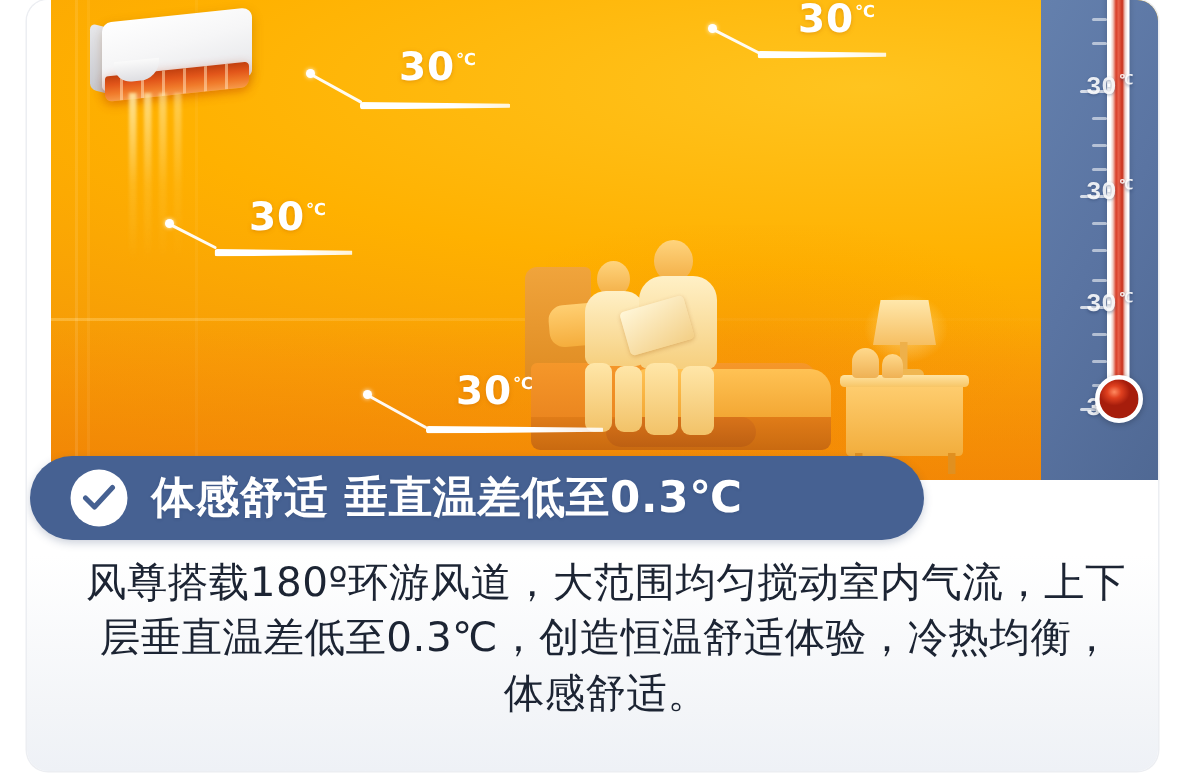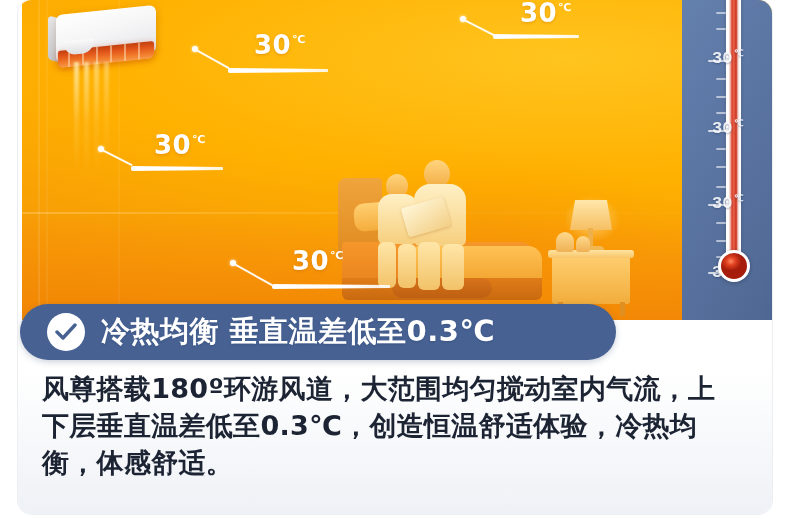--- a/index.html
+++ b/index.html
@@ -13,21 +13,21 @@
   #card{
     position:absolute;left:18px;top:0px;width:754px;height:514px;
     border-radius:14px;
     background:linear-gradient(180deg,#ffffff 0%,#ffffff 72%,#f3f5f8 92%,#eef1f6 100%);
     box-shadow:0 0 0 1px #eceef2;
     overflow:hidden;
   }
 
   
   #hero{
-    position:absolute;left:4px;top:0;width:754px;height:320px;
+    position:absolute;left:16px;top:0;width:754px;height:320px;
     overflow:hidden;
     background:
       radial-gradient(150% 90% at 72% 18%, #ffc41f 0%, #ffb100 42%, #f79e06 72%, #ef8f04 100%);
   }
   
   .floor{
     position:absolute;left:0;right:0;bottom:0;height:108px;
     background:linear-gradient(180deg,rgba(255,150,10,.00) 0%,rgba(250,140,8,.30) 30%,rgba(244,126,6,.55) 100%);
   }
   .floorline{
@@ -219,24 +219,25 @@
   #check svg{position:absolute;left:8px;top:9px;}
   #banner .btxt{
     color:#ffffff;font-size:29px;font-weight:700;margin-left:16px;
     letter-spacing:.5px;white-space:nowrap;
     font-family:"DejaVu Sans","Liberation Sans",sans-serif;
     text-shadow:0 1px 2px rgba(30,50,90,.25);
   }
 
   
   #para{
-    position:absolute;left:24px;top:370px;width:700px;
-    color:#1c2433;font-size:27px;line-height:37px;font-weight:700;
+    position:absolute;left:36px;top:370px;width:700px;
+    color:#1c2433;font-size:27px;line-height:37px;font-weight:400;
     letter-spacing:.3px;
     font-family:"DejaVu Sans","Liberation Sans",sans-serif;
+    text-align:center;
   }
 </style>
 </head>
 <body>
 
 <div id="card">
 
   <div id="hero">
 
     <div class="floorline"></div>
@@ -362,18 +363,18 @@
       <div class="t-bulb"></div>
     </div>
   </div>
 
   <div id="banner">
     <span id="check">
       <svg width="22" height="20" viewBox="0 0 22 20">
         <path d="M2 10 L8 16 L20 3" stroke="#466192" stroke-width="3.4" fill="none" stroke-linecap="round" stroke-linejoin="round"></path>
       </svg>
     </span>
-    <span class="btxt">冷热均衡  垂直温差低至0.3℃</span>
+    <span class="btxt">体感舒适  垂直温差低至0.3℃</span>
   </div>
 
   <div id="para">风尊搭载180º环游风道，大范围均匀搅动室内气流，上下层垂直温差低至0.3℃，创造恒温舒适体验，冷热均衡，体感舒适。</div>
 
 </div>
 
 </body></html>

